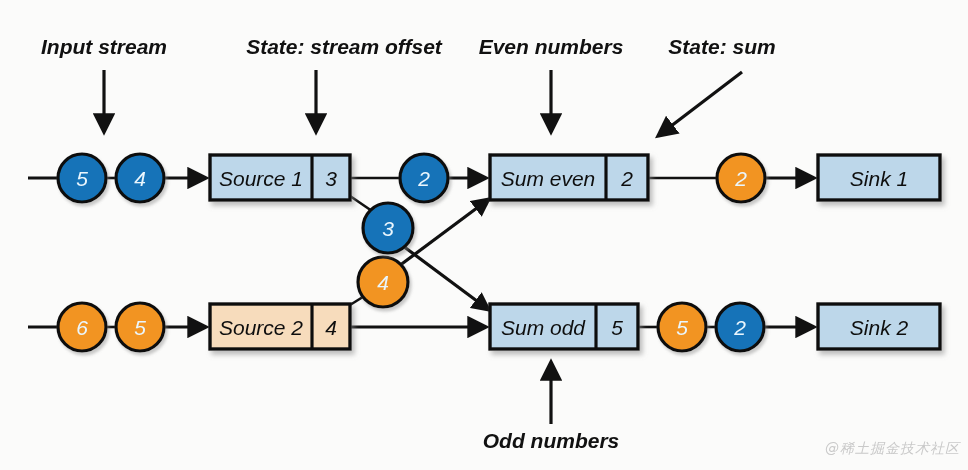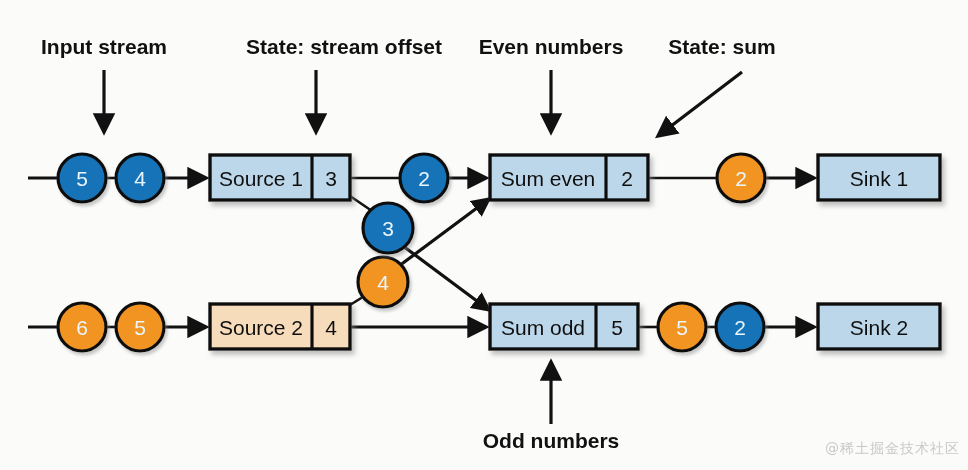--- a/index.html
+++ b/index.html
@@ -10,20 +10,21 @@
   }
   body {
     font-family: "Liberation Sans", sans-serif;
   }
   #canvas {
     position: relative;
     width: 968px;
     height: 470px;
     background: #f97316;
     overflow: hidden;
+    font-style: italic;
   }
   #diagram {
     display: block;
     width: 968px;
     height: 470px;
   }
   .annot-text {
     font-family: "Liberation Sans", sans-serif;
     font-size: 21px;
     fill: #111111;

